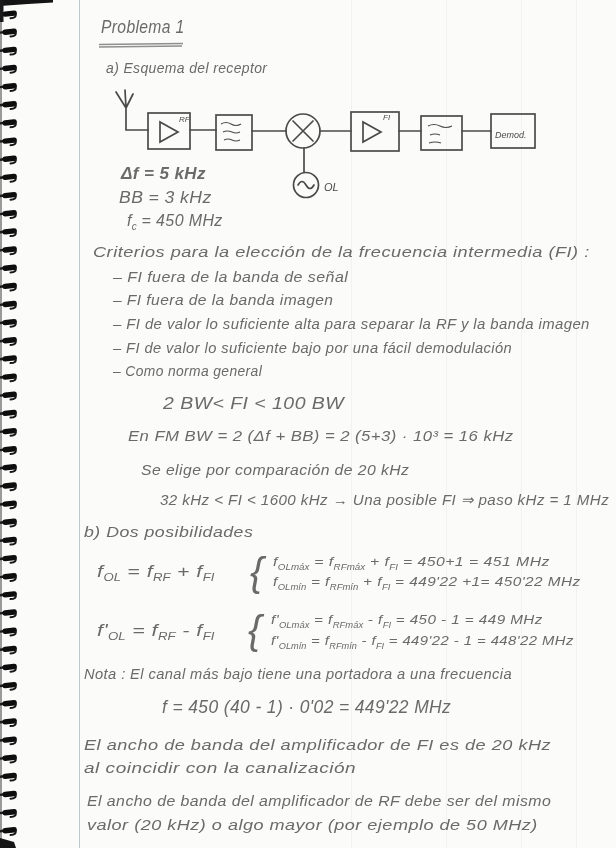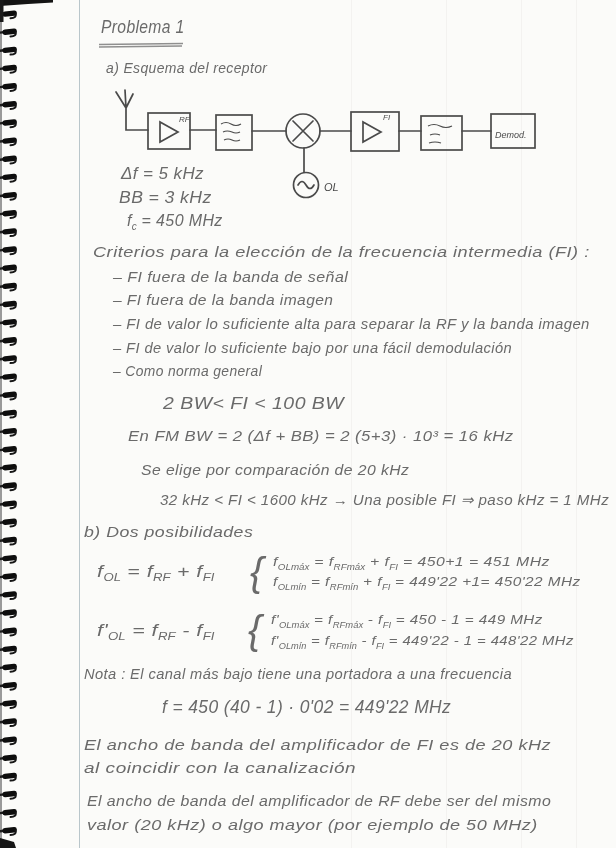--- a/index.html
+++ b/index.html
@@ -87,21 +87,21 @@
     </g>
 
     <g stroke="#4a4a4a" stroke-width="1.1" fill="none">
       <path d="M121,44 q5,-3 10,0 q5,3 10,0 M123,52 q4,-2 9,0 q4,2 8,0 M124,60 q4,-2 8,0 q4,2 8,0"></path>
       <path d="M328,46 q6,-3 12,0 q6,3 12,0 M330,55 q5,-2 10,0 M329,63 q6,-2 12,0"></path>
     </g>
 
     <text x="395" y="58" fill="#4a4a4a" font-family="Liberation Sans" font-style="italic" font-size="9">Demod.</text>
   </svg>
 
-  <div class="hw" style="left:121px;top:164px;font-size:17px;transform-origin:0 50%;transform:scaleX(1.0);">Δf = 5 kHz</div>
+  <div class="hw" style="left:121px;top:164px;font-size:17px;transform-origin:0 50%;transform:scaleX(1.0);font-weight:bold;">Δf = 5 kHz</div>
   <div class="hw" style="left:119px;top:188px;font-size:17px;transform-origin:0 50%;transform:scaleX(1.035);">BB = 3 kHz</div>
   <div class="hw" style="left:127px;top:211px;font-size:17px;transform-origin:0 50%;transform:scaleX(0.94);">f<sub>c</sub> = 450 MHz</div>
 
   <div class="hw" style="left:93px;top:244px;font-size:14.5px;transform-origin:0 50%;transform:scaleX(1.252);">Criterios para la elección de la frecuencia intermedia  (FI) :</div>
 
   <div class="hw" style="left:113px;top:269px;font-size:14.5px;transform-origin:0 50%;transform:scaleX(1.104);">–  FI  fuera de la banda de señal</div>
 
   <div class="hw" style="left:113px;top:292px;font-size:14.5px;transform-origin:0 50%;transform:scaleX(1.075);">–  FI  fuera de la banda imagen</div>
 
   <div class="hw" style="left:113px;top:316px;font-size:14.5px;transform-origin:0 50%;transform:scaleX(1.029);">–  FI  de valor lo suficiente alta para separar la RF y la banda imagen</div>

